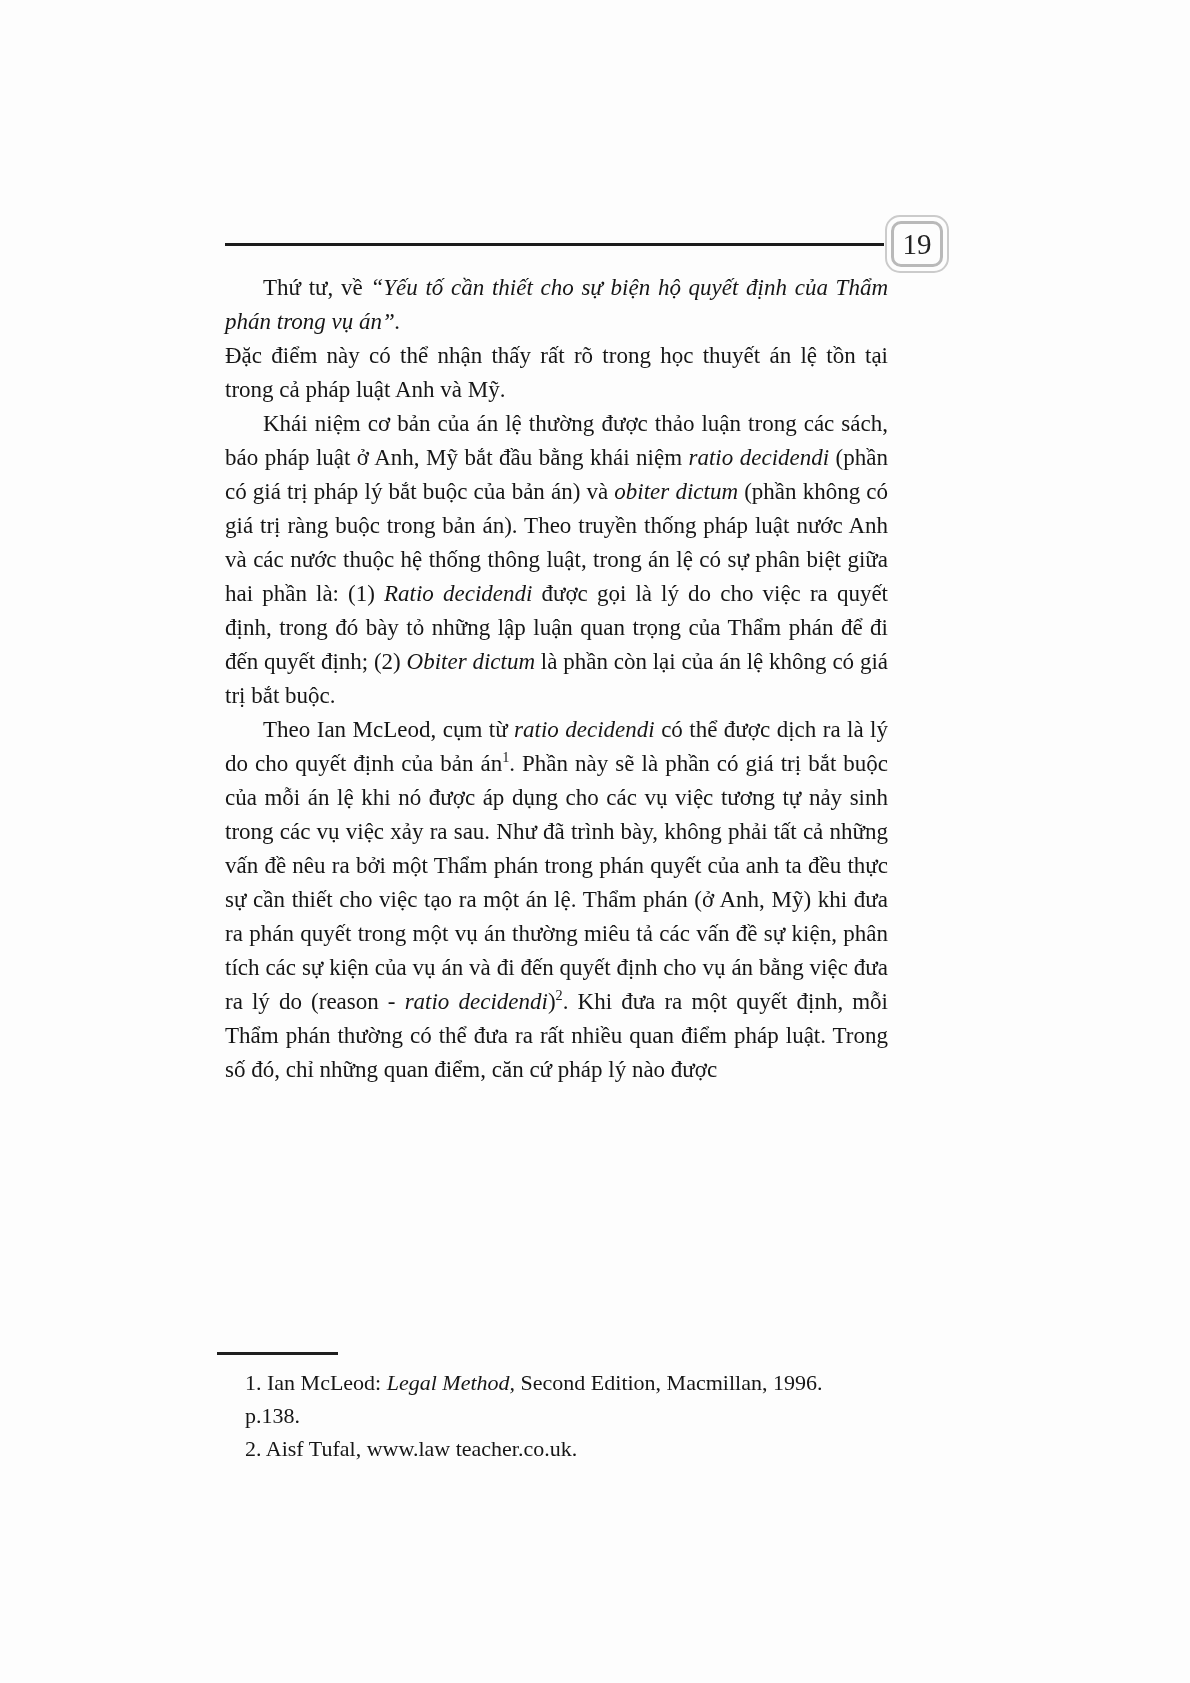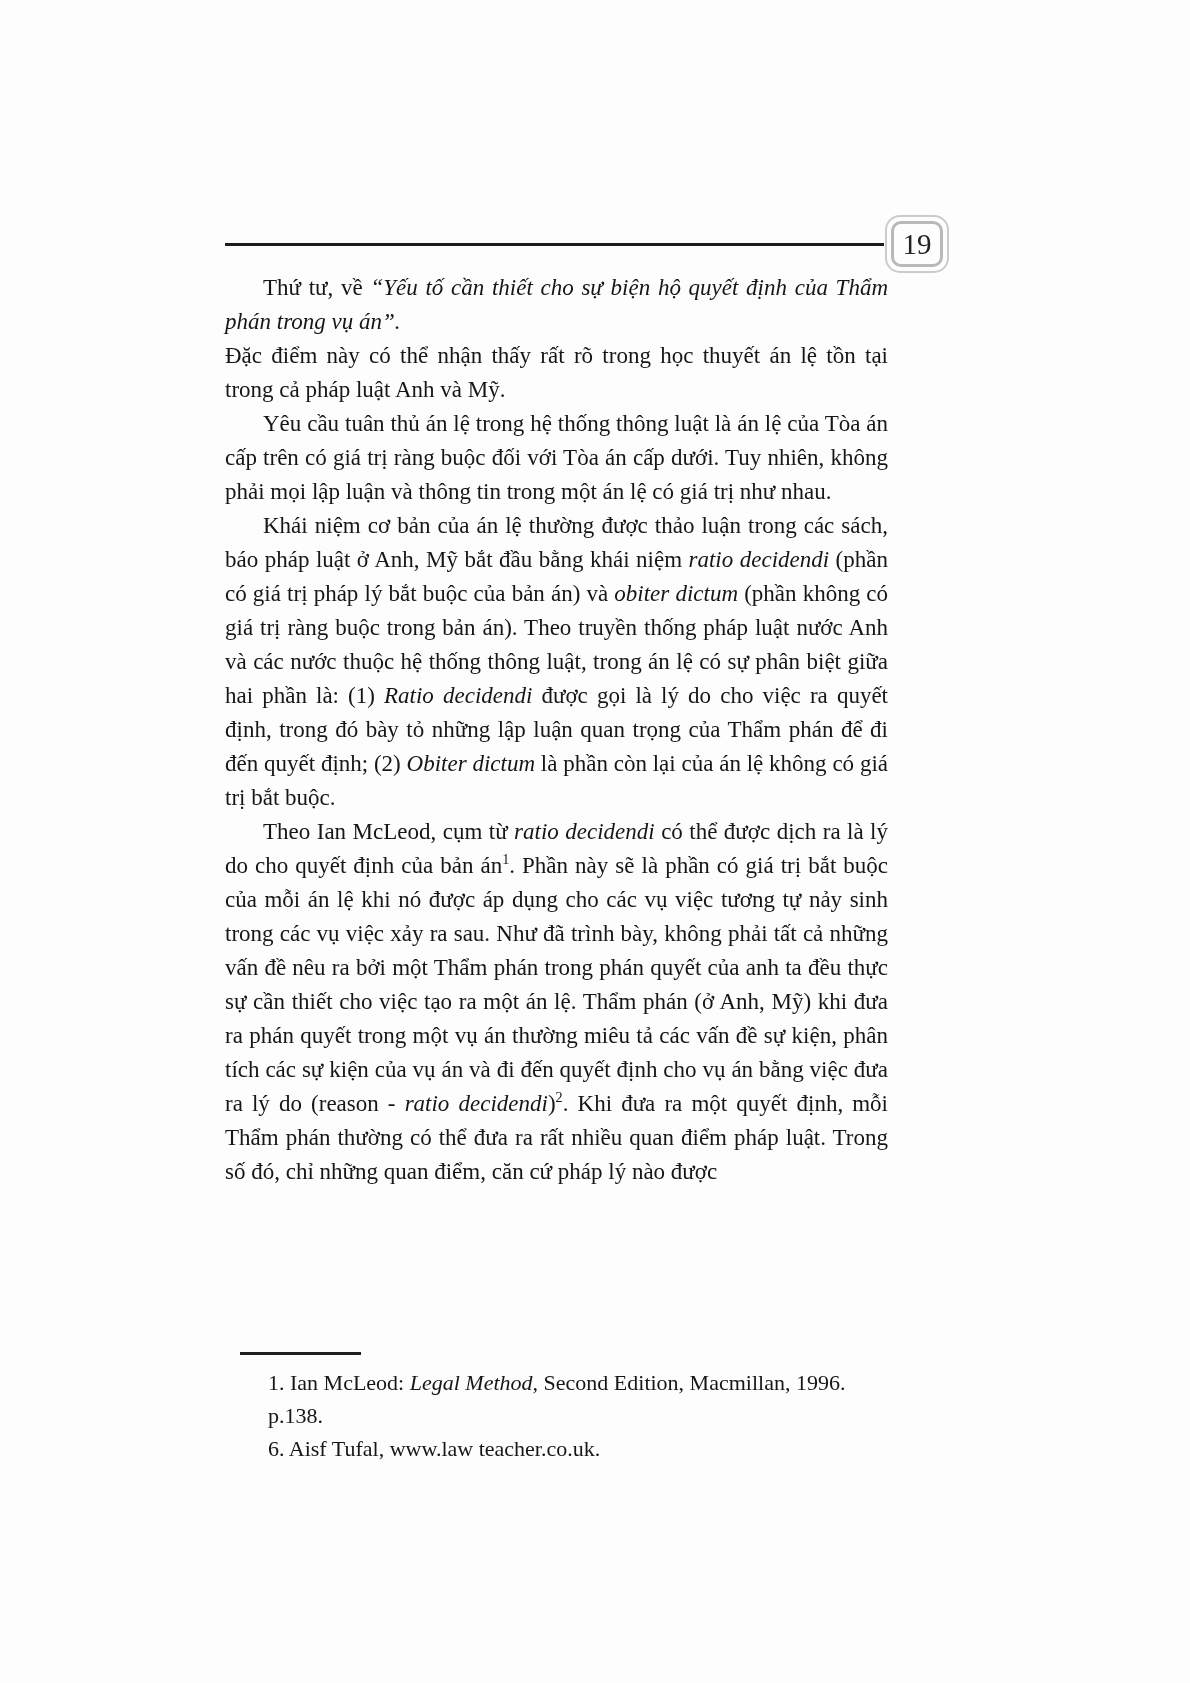--- a/index.html
+++ b/index.html
@@ -82,21 +82,21 @@
   .it { font-style: italic; }
   sup.fnref {
     font-size: 0.62em;
     line-height: 0;
     vertical-align: super;
   }
 
   
   .footnotes {
     position: absolute;
-    left: 240px; top: 1352px;
+    left: 217px; top: 1352px;
     width: 663px;
   }
   .fn-rule {
     width: 121px; height: 3px;
     background: #1f1f1f;
     margin: 0 0 11px 0;
   }
   .footnotes p.fn {
     margin: 0;
     padding-left: 28px;
@@ -114,26 +114,25 @@
   <div class="header-row">
     <div class="header-rule"></div>
     <div class="pagenum-outer">
       <div class="pagenum-inner">19</div>
     </div>
   </div>
 
   <div class="body-text">
       <p class="para ind"><span>Thứ tư, về </span><span class="it">“Yếu tố cần thiết cho sự biện hộ quyết định của Thẩm phán trong vụ án”.</span></p>
       <p class="para"><span>Đặc điểm này có thể nhận thấy rất rõ trong học thuyết án lệ tồn tại trong cả pháp luật Anh và Mỹ.</span></p>
-      <p class="para ind"><span>Yêu cầu tuân thủ án lệ trong hệ thống thông luật là án lệ của Tòa án cấp trên có giá trị ràng buộc đối với Tòa án cấp dưới. Tuy nhiên, không phải mọi lập luận và thông tin trong một án lệ có giá trị như nhau.</span></p>
       <p class="para ind"><span>Khái niệm cơ bản của án lệ thường được thảo luận trong các sách, báo pháp luật ở Anh, Mỹ bắt đầu bằng khái niệm </span><span class="it">ratio decidendi</span><span> (phần có giá trị pháp lý bắt buộc của bản án) và </span><span class="it">obiter dictum</span><span> (phần không có giá trị ràng buộc trong bản án). Theo truyền thống pháp luật nước Anh và các nước thuộc hệ thống thông luật, trong án lệ có sự phân biệt giữa hai phần là: (1) </span><span class="it">Ratio decidendi</span><span> được gọi là lý do cho việc ra quyết định, trong đó bày tỏ những lập luận quan trọng của Thẩm phán để đi đến quyết định; (2) </span><span class="it">Obiter dictum</span><span> là phần còn lại của án lệ không có giá trị bắt buộc.</span></p>
       <p class="para ind"><span>Theo Ian McLeod, cụm từ </span><span class="it">ratio decidendi</span><span> có thể được dịch ra là lý do cho quyết định của bản án</span><sup class="fnref">1</sup><span>. Phần này sẽ là phần có giá trị bắt buộc của mỗi án lệ khi nó được áp dụng cho các vụ việc tương tự nảy sinh trong các vụ việc xảy ra sau. Như đã trình bày, không phải tất cả những vấn đề nêu ra bởi một Thẩm phán trong phán quyết của anh ta đều thực sự cần thiết cho việc tạo ra một án lệ. Thẩm phán (ở Anh, Mỹ) khi đưa ra phán quyết trong một vụ án thường miêu tả các vấn đề sự kiện, phân tích các sự kiện của vụ án và đi đến quyết định cho vụ án bằng việc đưa ra lý do (reason - </span><span class="it">ratio decidendi</span><span>)</span><sup class="fnref">2</sup><span>. Khi đưa ra một quyết định, mỗi Thẩm phán thường có thể đưa ra rất nhiều quan điểm pháp luật. Trong số đó, chỉ những quan điểm, căn cứ pháp lý nào được</span></p>
     </div>
 
   <div class="footnotes">
     <div class="fn-rule"></div>
     <div>
         <p class="fn"><span>1. Ian McLeod: </span><span class="it">Legal Method,</span><span> Second Edition, Macmillan, 1996. p.138.</span></p>
-        <p class="fn"><span>6. Aisf Tufal, www.law teacher.co.uk.</span></p>
+        <p class="fn"><span>2. Aisf Tufal, www.law teacher.co.uk.</span></p>
       </div>
   </div>
 
 </div>
 
 </body></html>

